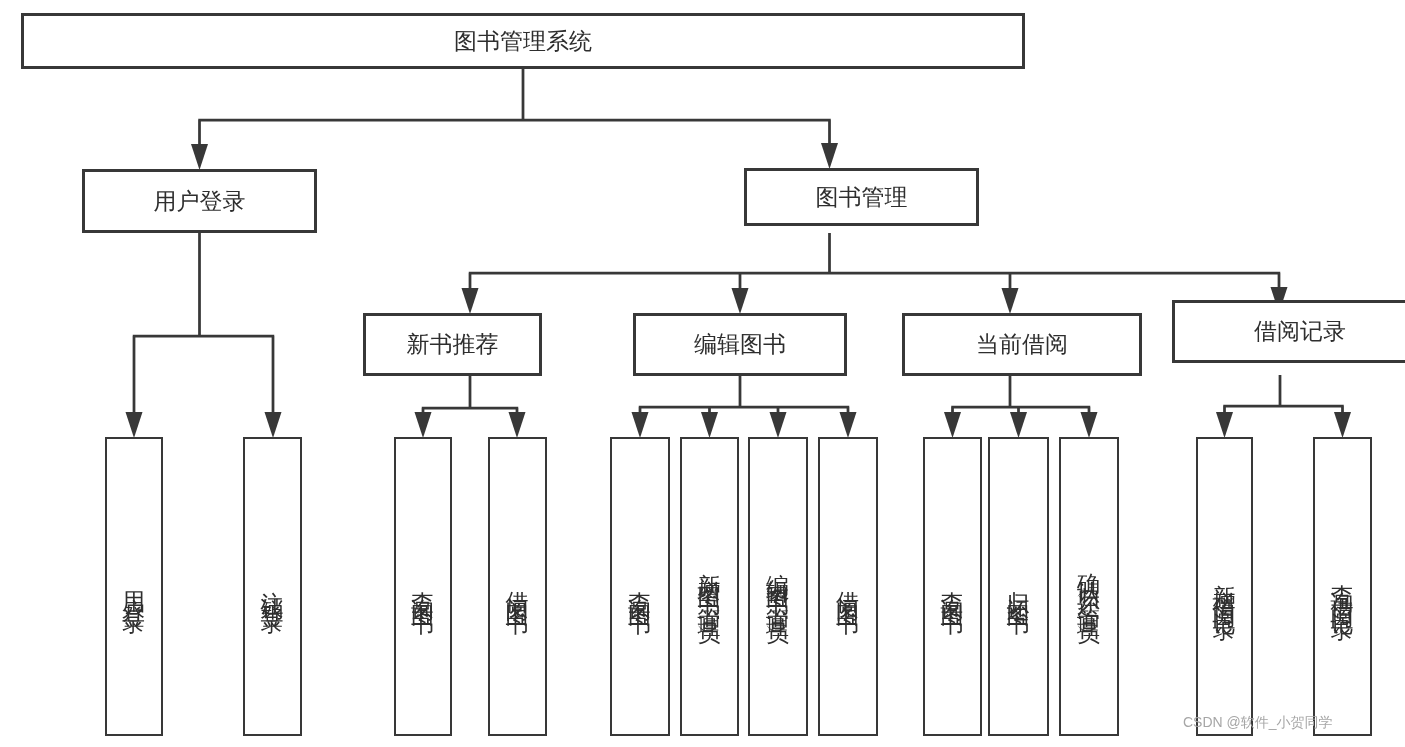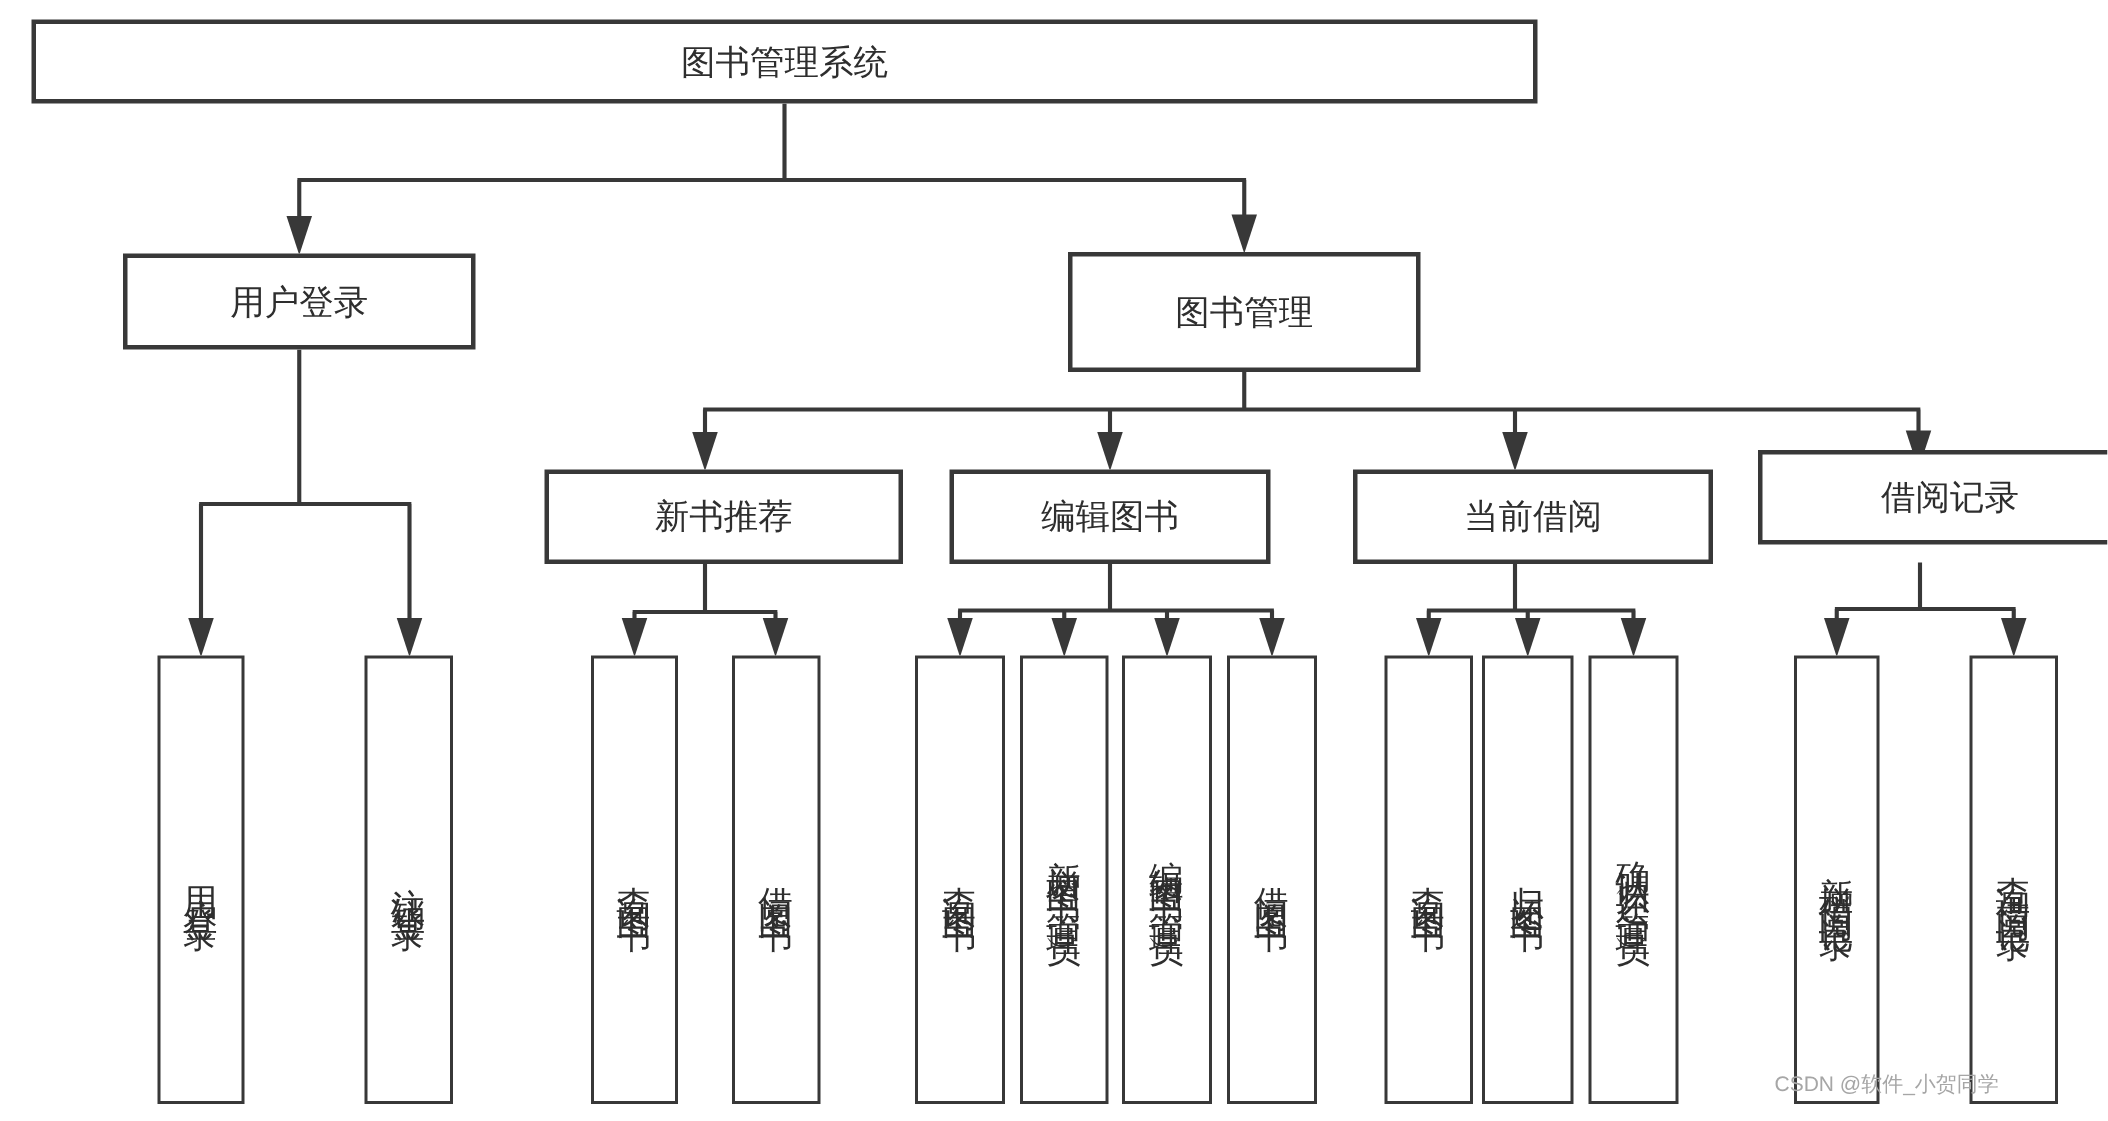--- a/index.html
+++ b/index.html
@@ -104,25 +104,25 @@
     </g>
   </svg>
 
   <div class="node" style="left:21px;top:13px;width:1004px;height:56px">
     <span>图书管理系统</span>
   </div>
 
   <div class="node" style="left:82px;top:169px;width:235px;height:64px">
     <span>用户登录</span>
   </div>
-  <div class="node" style="left:712px;top:168px;width:235px;height:80px">
+  <div class="node" style="left:744px;top:168px;width:235px;height:58px">
     <span>图书管理</span>
   </div>
 
-  <div class="node" style="left:363px;top:313px;width:239px;height:63px">
+  <div class="node" style="left:363px;top:313px;width:179px;height:63px">
     <span>新书推荐</span>
   </div>
   <div class="node" style="left:633px;top:313px;width:214px;height:63px">
     <span>编辑图书</span>
   </div>
   <div class="node" style="left:902px;top:313px;width:240px;height:63px">
     <span>当前借阅</span>
   </div>
   <div class="node" style="left:1172px;top:300px;width:256px;height:63px">
     <span>借阅记录</span>

